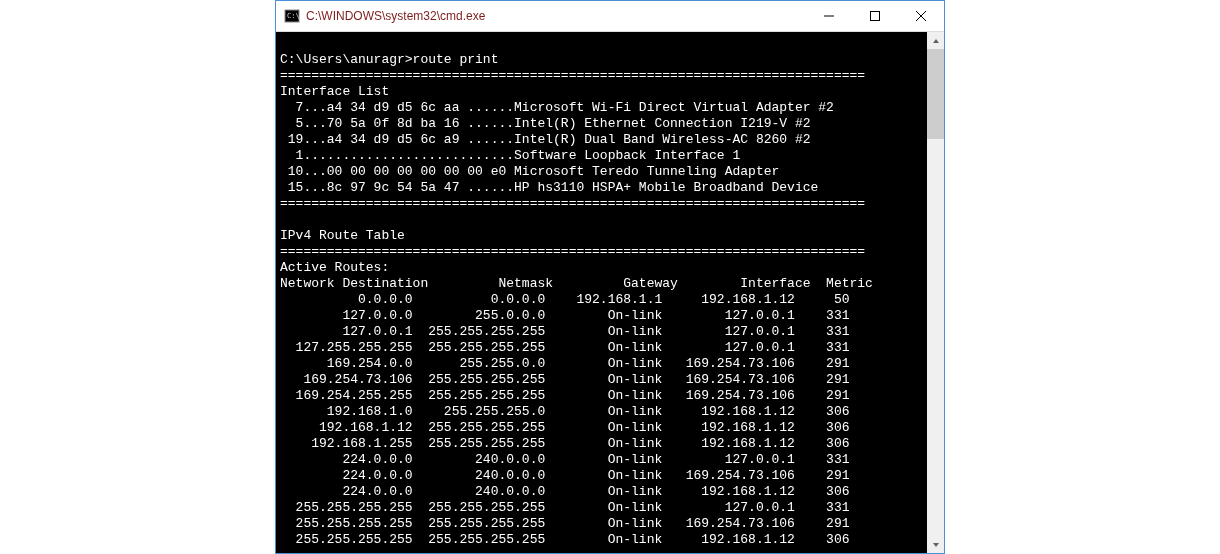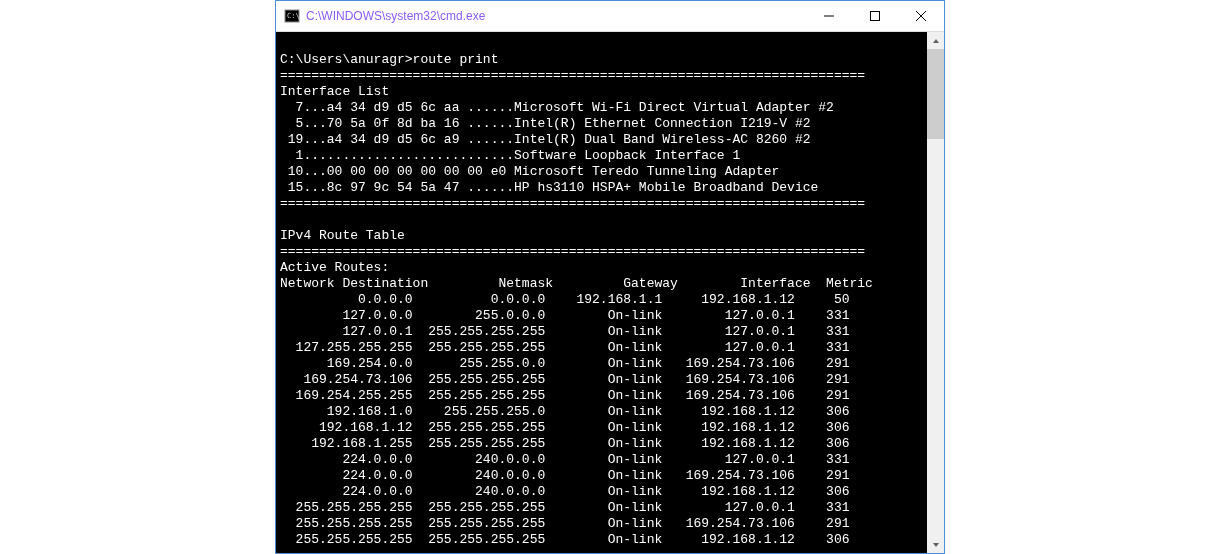--- a/index.html
+++ b/index.html
@@ -34,21 +34,21 @@
   .titlebar-icon {
     width: 16px;
     height: 16px;
     margin: 0 6px 0 8px;
     display: flex;
     align-items: center;
     justify-content: center;
   }
   .titlebar-title {
     font-size: 12px;
-    color: #8b5cf6;
+    color: #7f1d1d;
     flex: 1;
     white-space: nowrap;
     overflow: hidden;
   }
   .win-controls {
     display: flex;
     height: 100%;
   }
   .win-btn {
     width: 46px;

